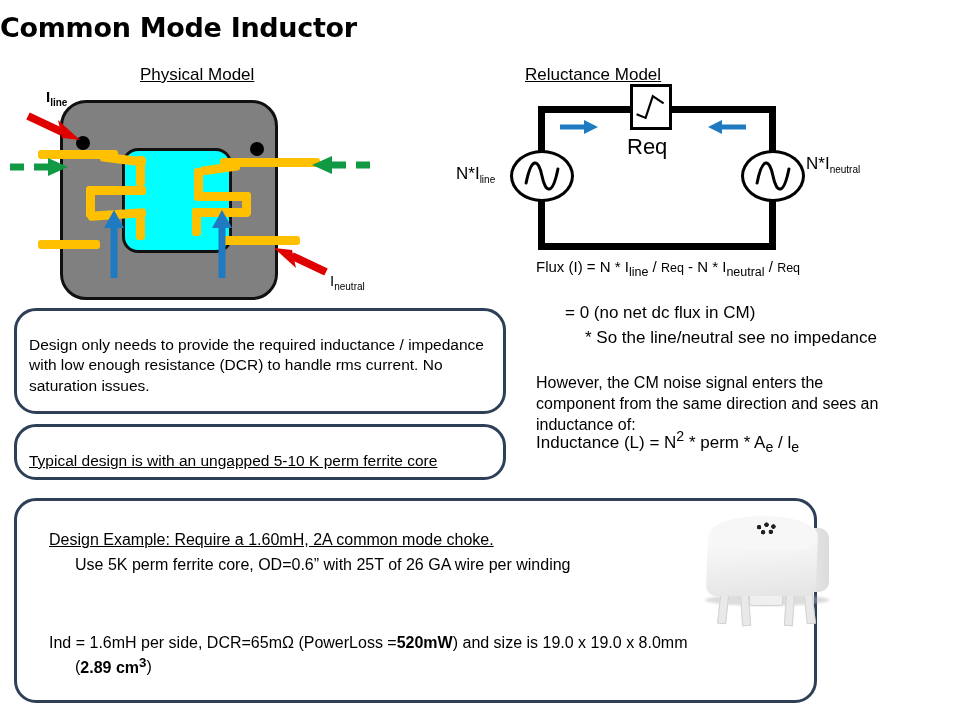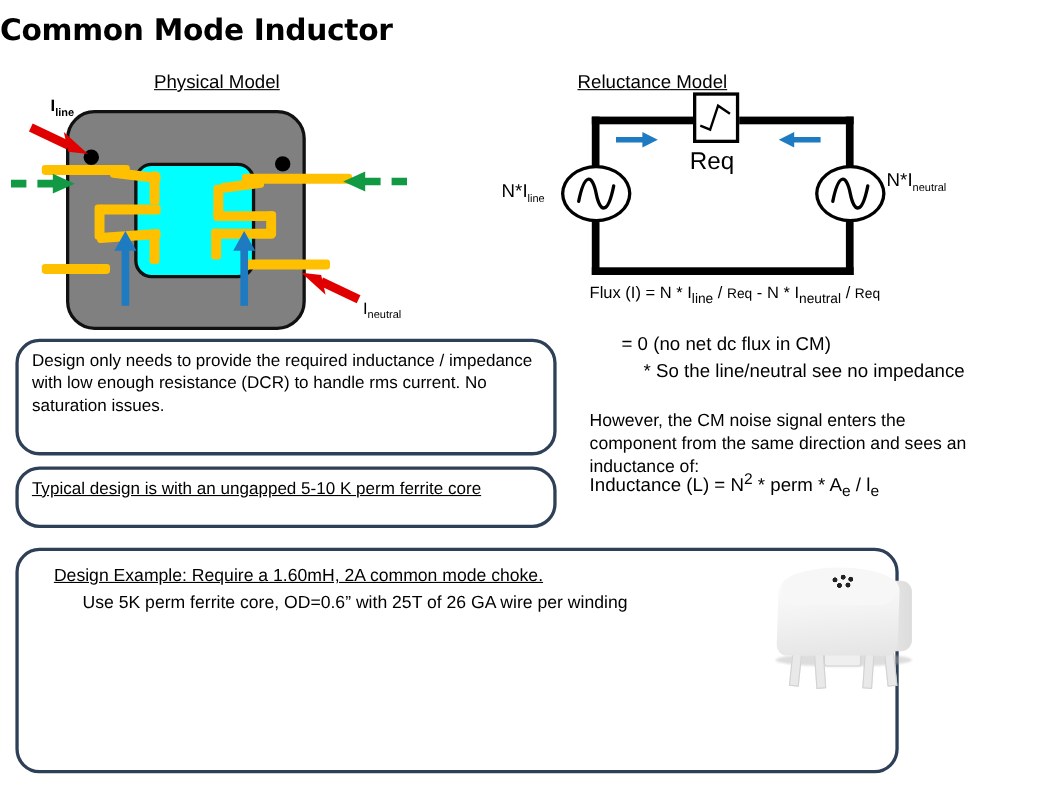--- a/index.html
+++ b/index.html
@@ -72,21 +72,21 @@
     width:64px;height:52px;border:3px solid #000;border-radius:50%;
     background:#fff;box-sizing:border-box;
   }
 
   
   .callout{
     border:3px solid #2e4057;
     border-radius:22px;
     background:#ffffff;
     box-sizing:border-box;
-    padding:8px 12px;
+    padding:24px 12px;
   }
   .callout p{margin:0;}
 
   #box-design{left:14px;top:308px;width:492px;height:106px;font-size:15.5px;line-height:1.32;}
   #box-typical{left:14px;top:424px;width:492px;height:56px;font-size:15.5px;line-height:1.32;text-decoration:underline;}
   #box-example{left:14px;top:498px;width:803px;height:205px;}
 
   
   .rtext{font-size:15.5px;line-height:1.35;white-space:nowrap;}
   #flux-eq{left:536px;top:258px;font-size:15px;}
@@ -270,20 +270,26 @@
   <p>Design only needs to provide the required inductance / impedance with low enough resistance (DCR) to handle rms current. No saturation issues.</p>
 </div>
 
 <div class="abs callout" id="box-typical">
   <p>Typical design is with an ungapped 5-10 K perm ferrite core</p>
 </div>
 
 <div class="abs callout" id="box-example">
   <div id="ex-title">Design Example:  Require a 1.60mH, 2A common mode choke.</div>
   <div id="ex-sub">Use 5K perm ferrite core, OD=0.6” with 25T of 26 GA wire per winding</div>
+  <div id="ex-result">
+    <span>Ind = 1.6mH per side, DCR=65mΩ (PowerLoss =</span><b>520mW</b><span>) and size is 19.0 x 19.0 x 8.0mm</span>
+    <span class="ind2">
+      <span>(</span><b><span>2.89 cm</span><sup>3</sup></b><span>)</span>
+    </span>
+  </div>
 
   
   <div class="abs" id="product-photo" style="left:662px;top:7px;">
     <div class="abs pp-shadow"></div>
     <div class="abs pp-leg" style="left:40px;top:80px;width:7px;height:34px;transform:rotate(6deg);"></div>
     <div class="abs pp-leg" style="left:62px;top:84px;width:7px;height:32px;transform:rotate(-4deg);"></div>
     <div class="abs pp-leg" style="left:106px;top:84px;width:7px;height:32px;transform:rotate(4deg);"></div>
     <div class="abs pp-leg" style="left:126px;top:80px;width:7px;height:34px;transform:rotate(-6deg);"></div>
     <div class="abs pp-leg" style="left:70px;top:82px;width:32px;height:14px;background:#efefef;border-radius:3px;"></div>
     <div class="abs pp-side"></div>

